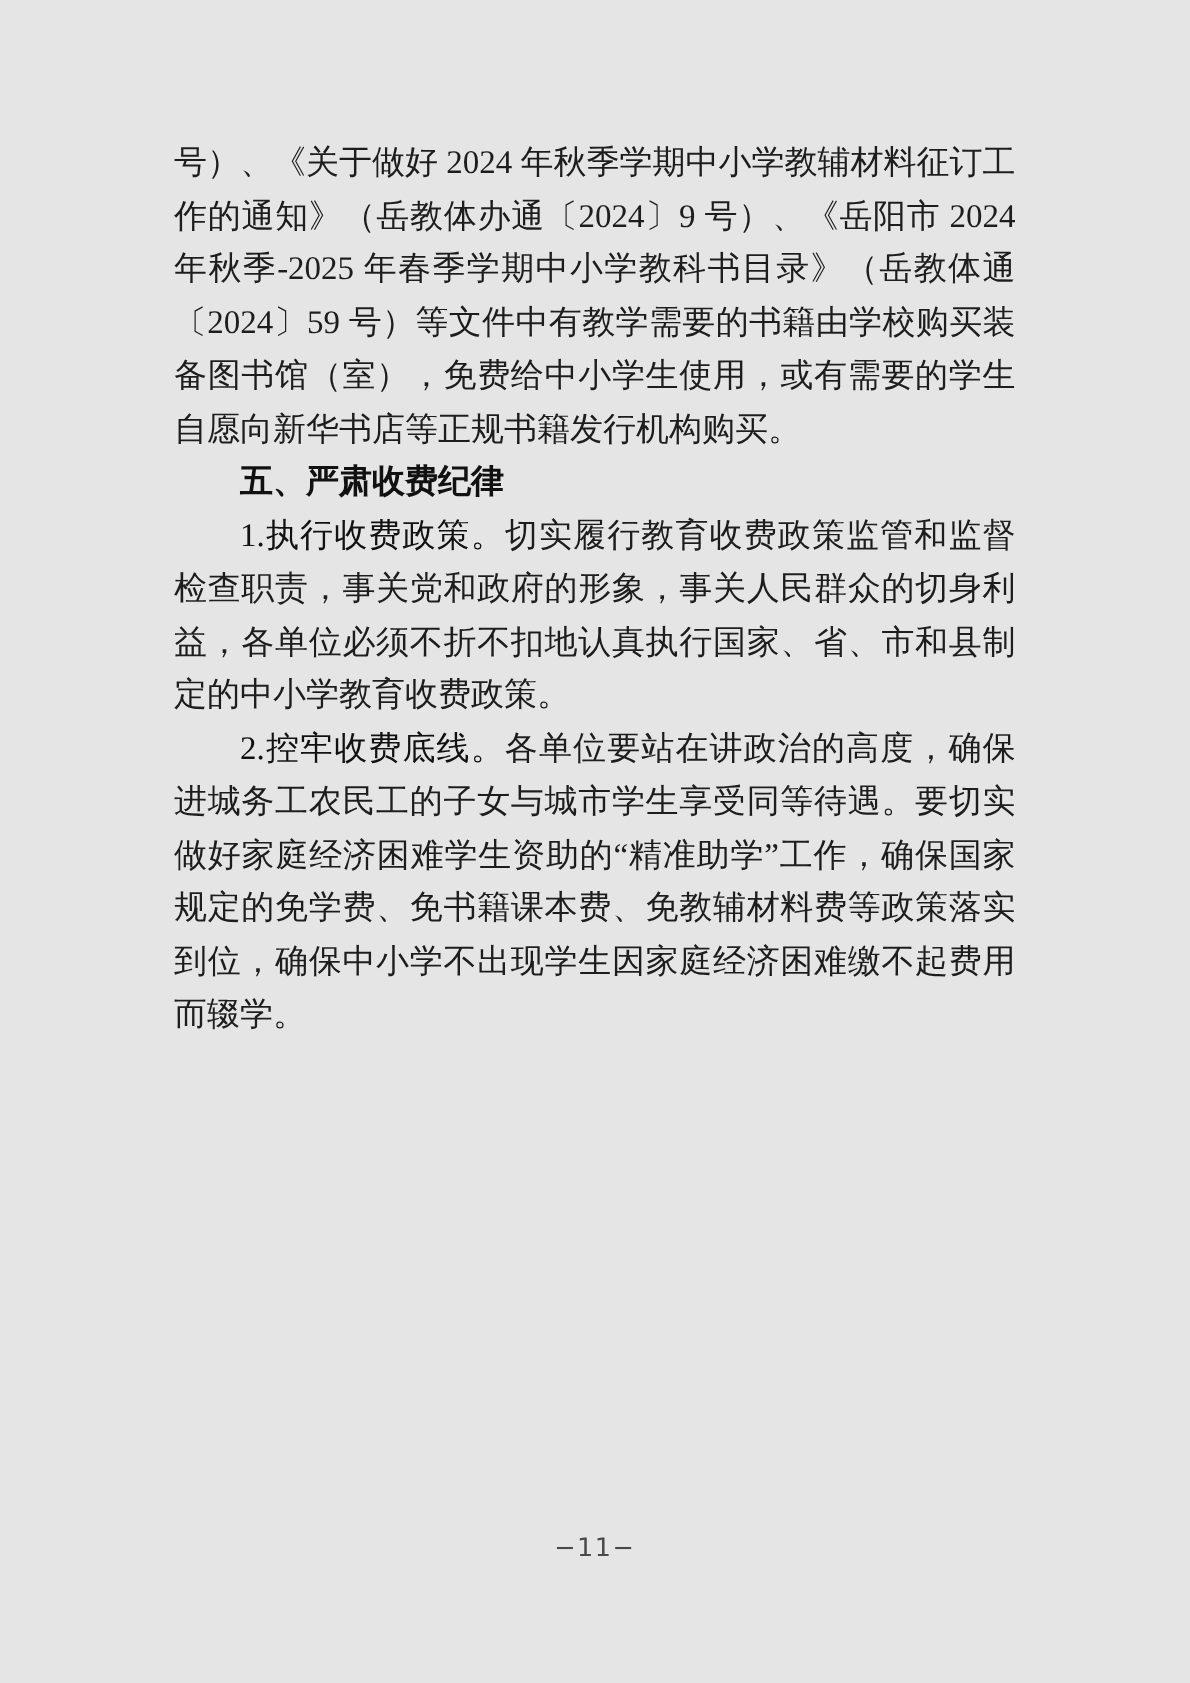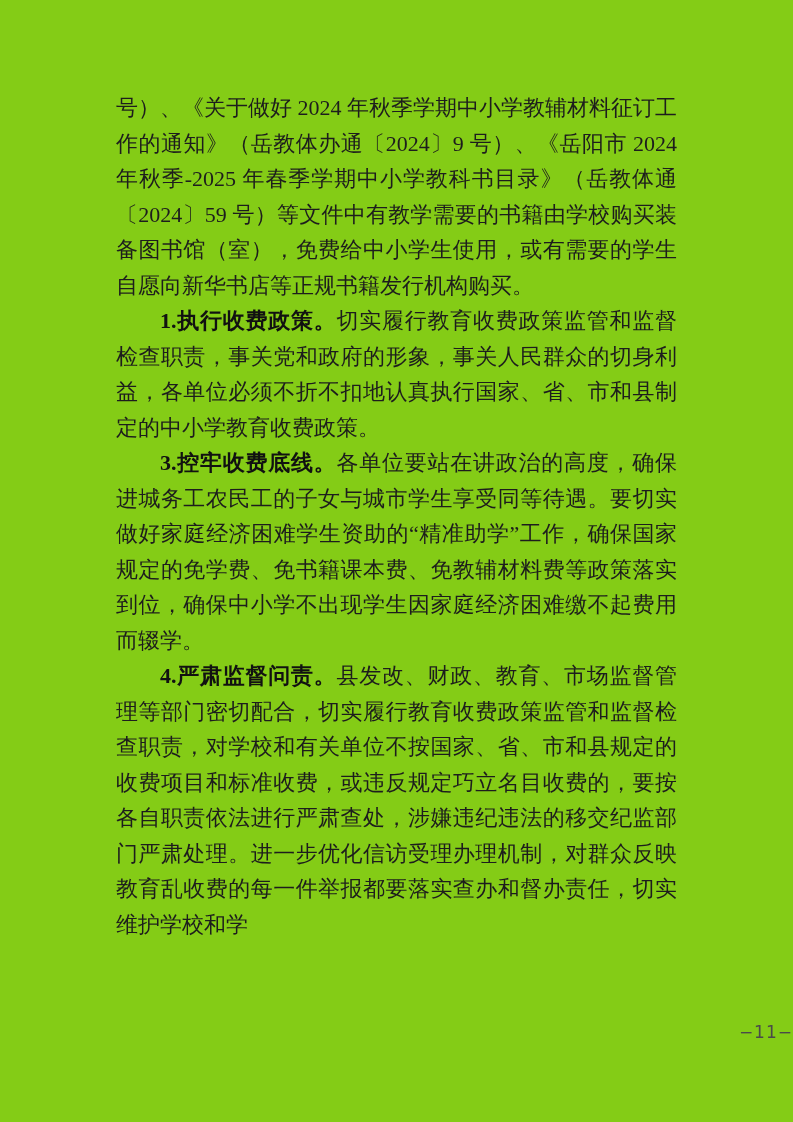--- a/index.html
+++ b/index.html
@@ -4,21 +4,21 @@
 <style>
   html, body {
     margin: 0;
     padding: 0;
     background: #ffffff;
   }
   .page {
     position: relative;
     width: 793px;
     height: 1122px;
-    background: #84cc16;
+    background: #e5e5e5;
     overflow: hidden;
     font-family: "Liberation Serif", "DejaVu Serif", serif;
   }
   .content {
     position: absolute;
     left: 116px;
     top: 90px;
     width: 561px;
     font-size: 22px;
     line-height: 35.5px;
@@ -31,48 +31,48 @@
     text-indent: 2em;
   }
   .para.continuation {
     text-indent: 0;
   }
   .para.heading {
     font-weight: bold;
     color: #111111;
   }
   .lead {
-    font-weight: bold;
+    font-weight: normal;
     color: #111111;
   }
   .page-number {
     position: absolute;
     top: 1020px;
     left: 0;
     width: 100%;
-    text-align: right;
+    text-align: center;
     font-size: 17px;
     line-height: 24px;
     color: #4a4a4a;
     font-family: "DejaVu Sans", "Liberation Sans", sans-serif;
     letter-spacing: 1px;
   }
 </style>
 </head>
 <body>
 
 <div class="page">
   <div class="content">
 
     <p class="para continuation"><span>号）、《关于做好 2024 年秋季学期中小学教辅材料征订工作的通知》（岳教体办通〔2024〕9 号）、《岳阳市 2024 年秋季-2025 年春季学期中小学教科书目录》（岳教体通〔2024〕59 号）等文件中有教学需要的书籍由学校购买装备图书馆（室），免费给中小学生使用，或有需要的学生自愿向新华书店等正规书籍发行机构购买。</span></p>
 
+    <p class="para heading"><span>五、严肃收费纪律</span></p>
 
     <p class="para"><span class="lead">1.执行收费政策。</span><span>切实履行教育收费政策监管和监督检查职责，事关党和政府的形象，事关人民群众的切身利益，各单位必须不折不扣地认真执行国家、省、市和县制定的中小学教育收费政策。</span></p>
 
-    <p class="para"><span class="lead">3.控牢收费底线。</span><span>各单位要站在讲政治的高度，确保进城务工农民工的子女与城市学生享受同等待遇。要切实做好家庭经济困难学生资助的“精准助学”工作，确保国家规定的免学费、免书籍课本费、免教辅材料费等政策落实到位，确保中小学不出现学生因家庭经济困难缴不起费用而辍学。</span></p>
+    <p class="para"><span class="lead">2.控牢收费底线。</span><span>各单位要站在讲政治的高度，确保进城务工农民工的子女与城市学生享受同等待遇。要切实做好家庭经济困难学生资助的“精准助学”工作，确保国家规定的免学费、免书籍课本费、免教辅材料费等政策落实到位，确保中小学不出现学生因家庭经济困难缴不起费用而辍学。</span></p>
 
 
-    <p class="para"><span class="lead">4.严肃监督问责。</span><span>县发改、财政、教育、市场监督管理等部门密切配合，切实履行教育收费政策监管和监督检查职责，对学校和有关单位不按国家、省、市和县规定的收费项目和标准收费，或违反规定巧立名目收费的，要按各自职责依法进行严肃查处，涉嫌违纪违法的移交纪监部门严肃处理。进一步优化信访受理办理机制，对群众反映教育乱收费的每一件举报都要落实查办和督办责任，切实维护学校和学</span></p>
 
   </div>
 
   <div class="page-number">−11−</div>
 </div>
 
 </body></html>

